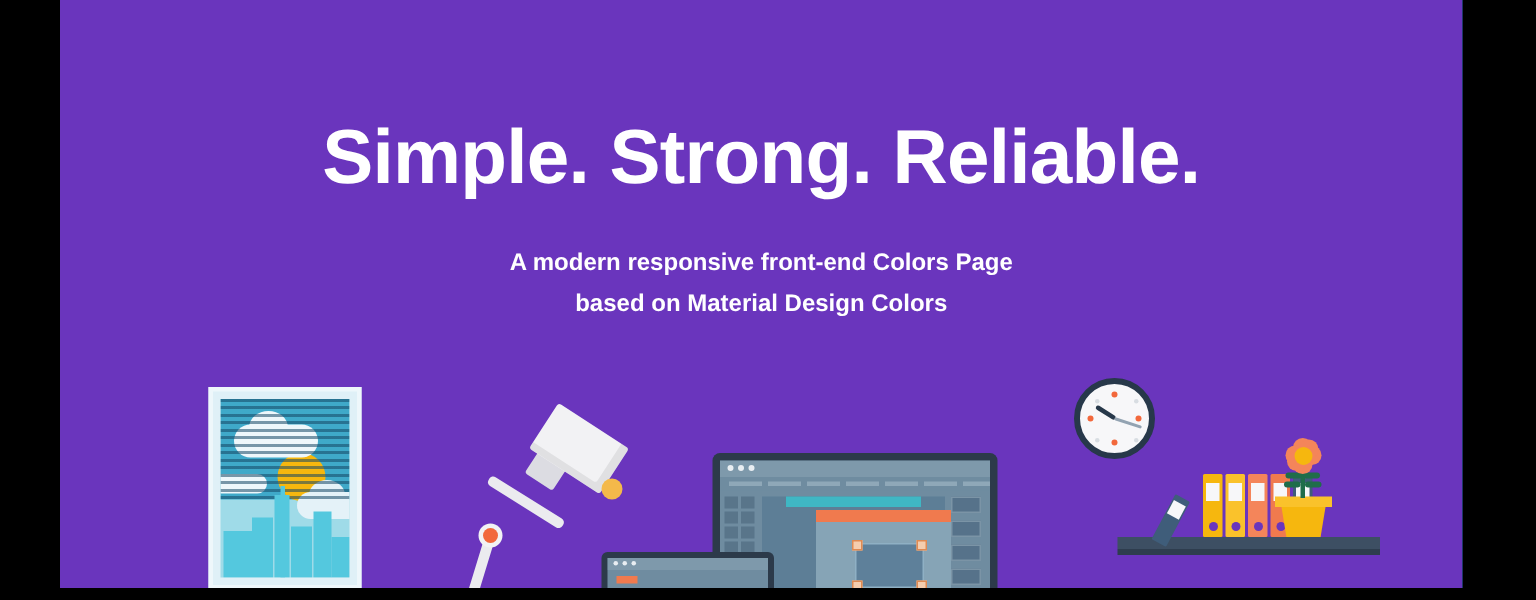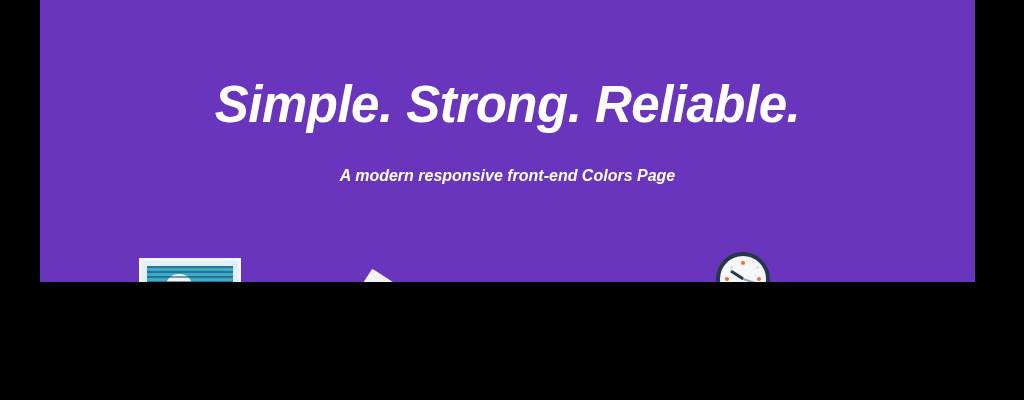--- a/index.html
+++ b/index.html
@@ -3,21 +3,21 @@
 <meta charset="utf-8">
 <title>Landing Page Hero</title>
 <style>
   html,body{margin:0;padding:0;}
   body{
     width:1024px;height:400px;
     background:#000;
     font-family:"Liberation Sans", sans-serif;
     overflow:hidden;
   }
-  .stage{position:relative;width:1024px;height:282px;background:#0ea5e9;overflow:hidden;font-style:italic;}
+  .stage{position:relative;width:1024px;height:392px;background:#0ea5e9;overflow:hidden;}
 
   
   .bar-left,.bar-right{position:absolute;top:0;height:400px;background:#000;z-index:40;}
   .bar-left{left:0;width:40px;}
   .bar-right{right:0;width:49px;}
 
   
   .hero{
     position:absolute;left:40px;top:0;width:935px;height:400px;
     background:#6a35bd;overflow:hidden;
@@ -181,20 +181,21 @@
 
   <div class="bar-left"></div>
   <div class="bar-right"></div>
 
   <div class="hero">
 
     <div class="headline">Simple. Strong. Reliable.</div>
 
     <div class="sub">
       <div>A modern responsive front-end Colors Page</div>
+      <div>based on Material Design Colors</div>
     </div>
 
     <div class="illus">
 
       <div class="frame">
         <div class="frame-in">
           <div class="sky"></div>
           <div class="sun"></div>
           <div class="cloud-a"></div>
           <div class="cloud-b"></div>

